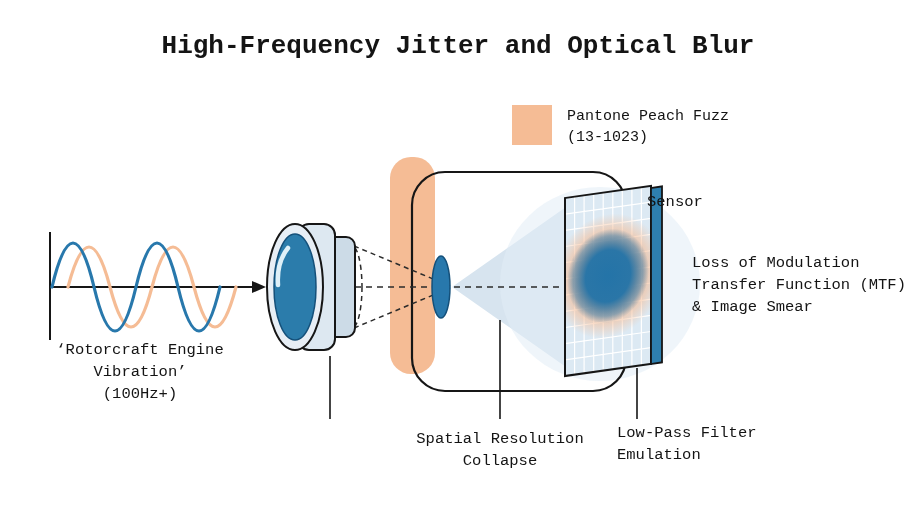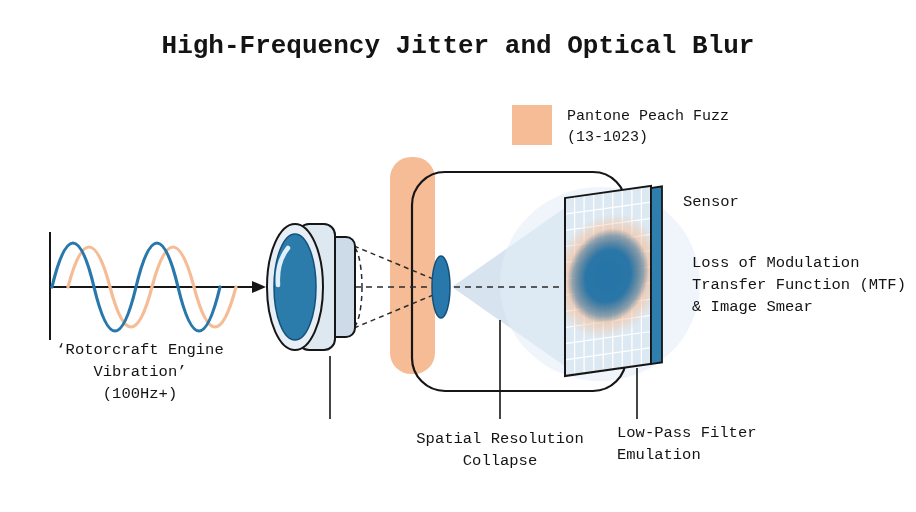--- a/index.html
+++ b/index.html
@@ -99,21 +99,21 @@
       <rect width="40" height="40" fill="#F5BC95"></rect>
     </svg>
     <div class="legend-label ml">Pantone Peach Fuzz
 (13-1023)</div>
   </div>
 
   <div class="abs lbl ml center" style="left:35px; top:339px; width:210px;">‘Rotorcraft Engine
 Vibration’
 (100Hz+)</div>
 
-  <div class="abs lbl" style="left:647px; top:191px;margin-left:36px;">Sensor</div>
+  <div class="abs lbl" style="left:647px; top:191px;">Sensor</div>
 
   <div class="abs lbl ml" style="left:692px; top:252px; width:218px;">Loss of Modulation
 Transfer Function (MTF)
 &amp; Image Smear</div>
 
 
   <div class="abs lbl ml center" style="left:400px; top:422px; width:200px;margin-top:6px;">Spatial Resolution
 Collapse</div>
 
   <div class="abs lbl ml" style="left:617px; top:422px; width:170px;">Low-Pass Filter

